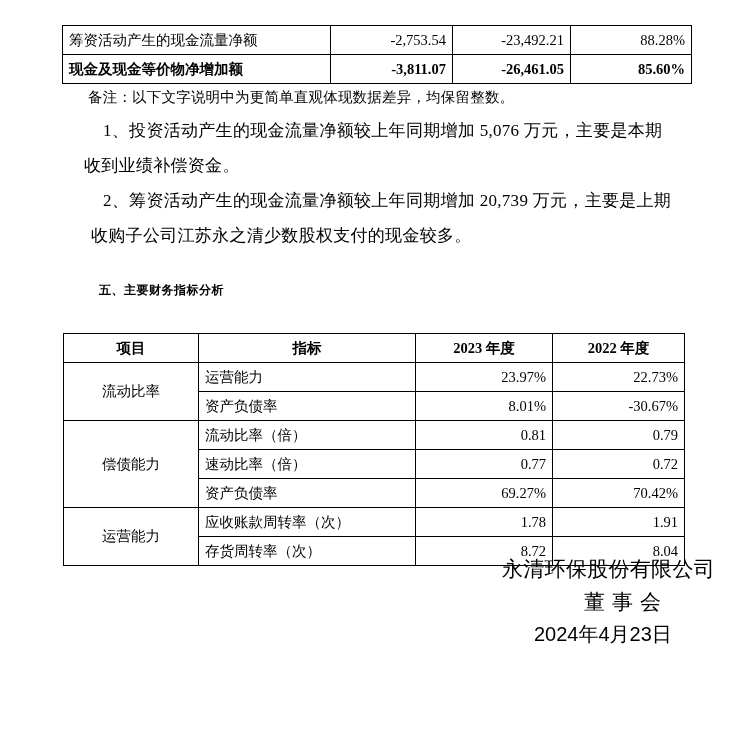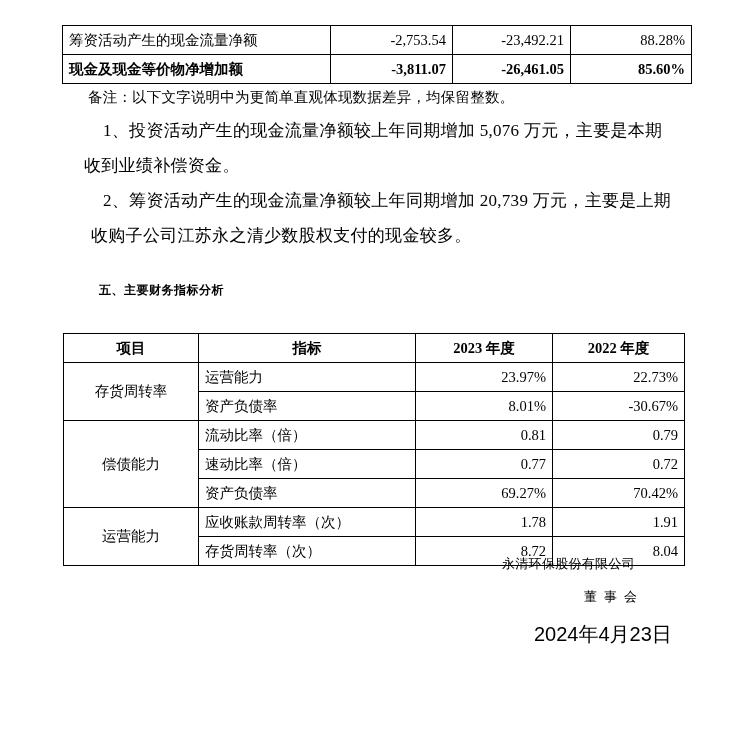--- a/index.html
+++ b/index.html
@@ -109,21 +109,21 @@
   #indicator-table td.metric {
     text-align: left;
   }
   #indicator-table td.val {
     text-align: right;
   }
 
   
   .sig-line {
     position: absolute;
-    font-size: 13px;
+    font-size: 21px;
     white-space: nowrap;
     letter-spacing: 0.3px;
   }
   #sig-company { left: 502px; top: 555px; }
   #sig-board   { left: 556px; top: 588px; letter-spacing: 7px; margin-left: 28px; }
   #sig-date    {
     left: 534px;
     top: 621px;
     font-family: "Liberation Sans", "DejaVu Sans", sans-serif;
     font-size: 20px;
@@ -176,21 +176,21 @@
     <tr>
       <th>项目</th>
       <th>指标</th>
       <th>2023 年度</th>
       <th>2022 年度</th>
     </tr>
   </thead>
   <tbody>
 
     <tr>
-      <td class="cat" rowspan="2">存货周转率</td>
+      <td class="cat" rowspan="2">流动比率</td>
       <td class="metric">运营能力</td>
       <td class="val">23.97%</td>
       <td class="val">22.73%</td>
     </tr>
     <tr>
       <td class="metric">资产负债率</td>
       <td class="val">8.01%</td>
       <td class="val">-30.67%</td>
     </tr>
 

